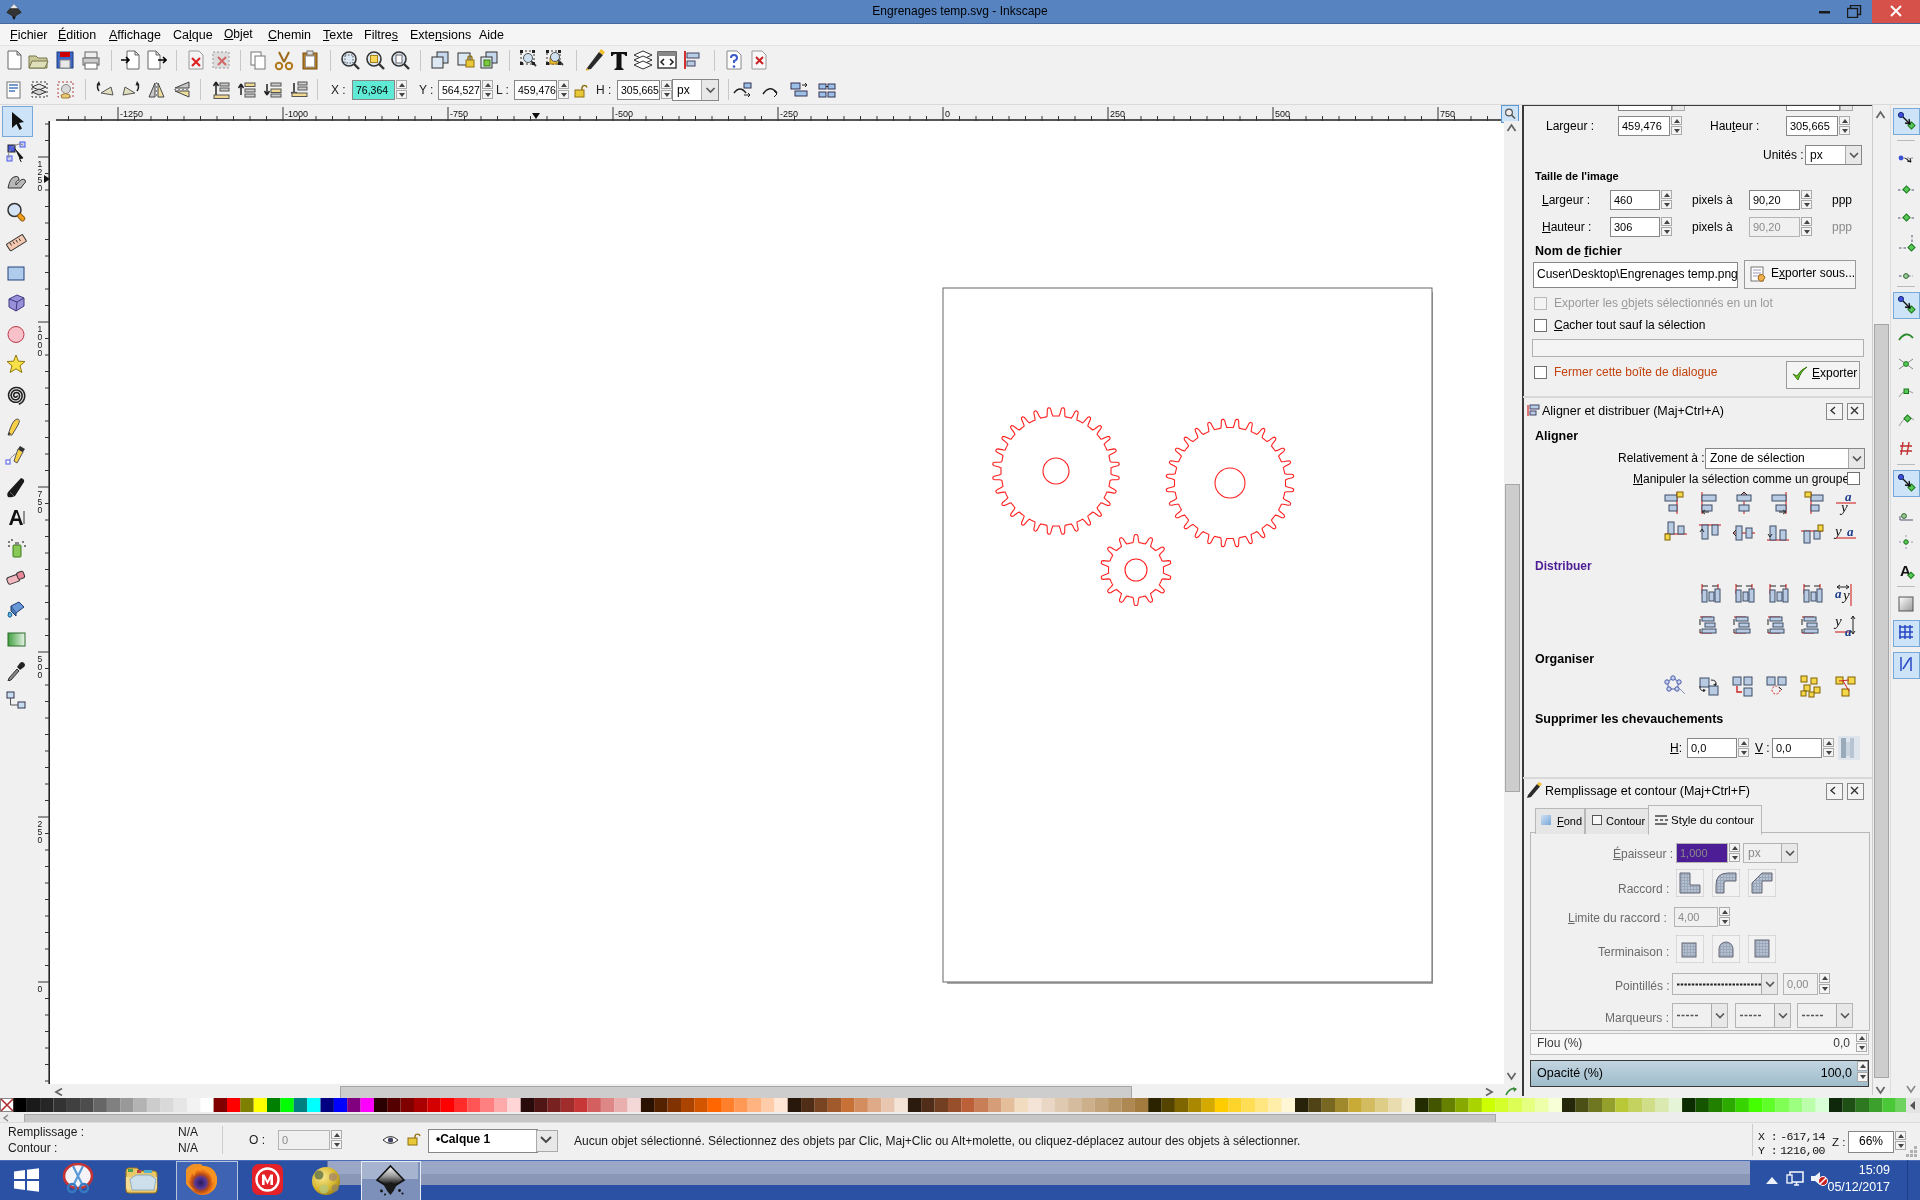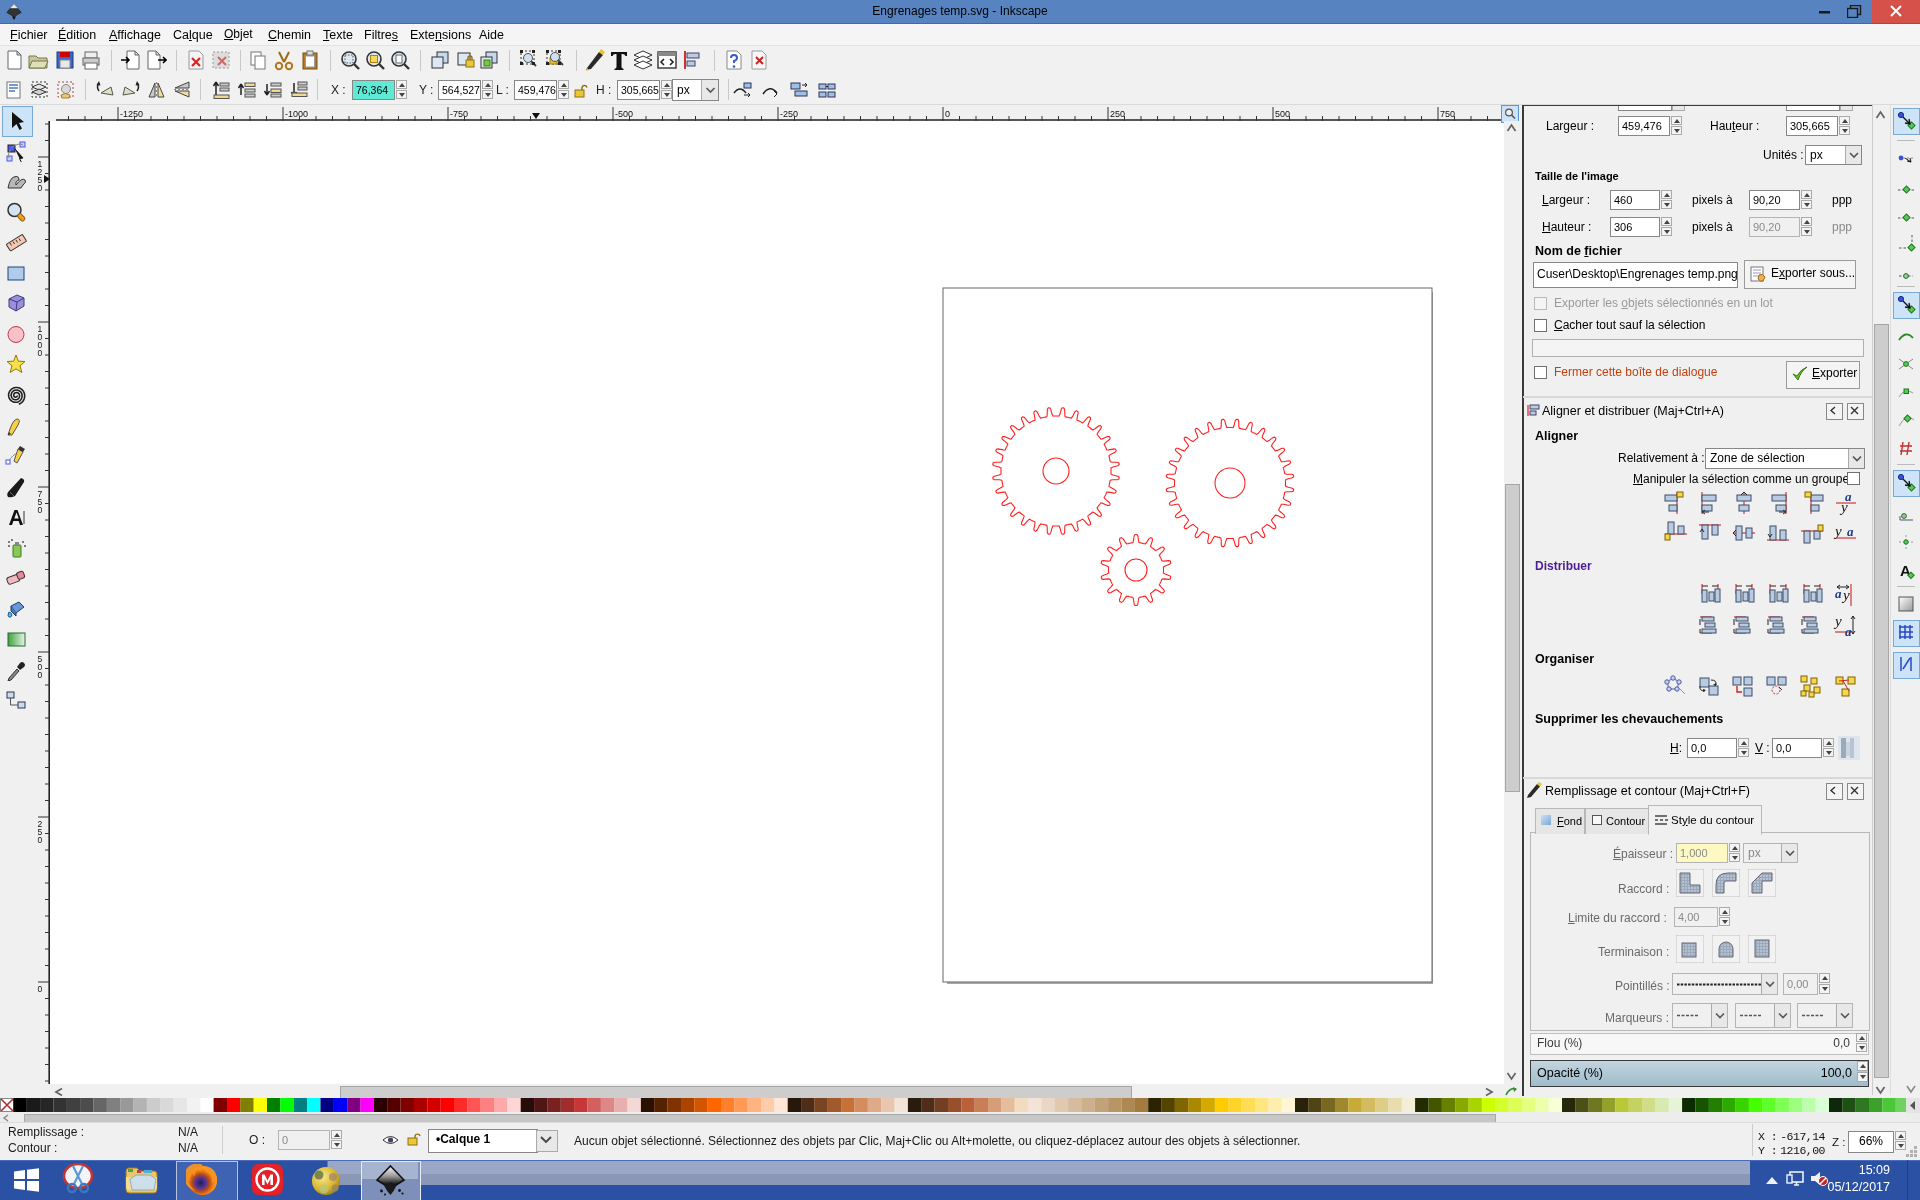--- a/index.html
+++ b/index.html
@@ -979,21 +979,21 @@
 <svg style="position:absolute;left:1591px;top:814px;" width="12" height="12" viewBox="0 0 12 12">
     <rect x="1.5" y="1.5" width="9" height="9" fill="#f8f8f8" stroke="#555"></rect>
   </svg>
 <div class="lbl" style="left:1606px;top:815px;font-size:11px;color:#000;">Contour</div>
 <div class="" style="left:1648px;top:805px;width:112px;height:28px;background:#f0f0f0;border:1px solid #b8b8b8;border-bottom:1px solid #f0f0f0;"></div>
 <svg style="position:absolute;left:1654px;top:812px;" width="14" height="14" viewBox="0 0 14 14">
     <path d="M1 4 h12 M1 8 h3 m2 0 h3 m2 0 h3 M1 12 h12" stroke="#444" stroke-width="1.6"></path>
   </svg>
 <div class="lbl" style="left:1671px;top:814px;font-size:11.5px;color:#000;">St<u>y</u>le du contour</div>
 <div class="lbl" style="left:1613px;top:848px;font-size:12px;color:#6a6a6a;"><u>É</u>paisseur :</div>
-<div style="position:absolute;left:1676px;top:843px;width:52px;height:20px;background:#fef9c3;border:1px solid #b4b4b4;box-sizing:border-box;font-size:11px;color:#8a8a8a;line-height:18px;padding-left:3px;overflow:hidden;">1,000</div>
+<div style="position:absolute;left:1676px;top:843px;width:52px;height:20px;background:#4c1d95;border:1px solid #b4b4b4;box-sizing:border-box;font-size:11px;color:#8a8a8a;line-height:18px;padding-left:3px;overflow:hidden;">1,000</div>
 <div style="position:absolute;left:1729px;top:843px;width:11px;height:20px;">
 <div style="position:absolute;left:0;top:0;width:11px;height:9px;background:#f4f4f4;border:1px solid #aaa;box-sizing:border-box;">
       <div style="position:absolute;left:2px;top:2px;width:0;height:0;border-left:3px solid transparent;border-right:3px solid transparent;border-bottom:4px solid #444;"></div>
     </div>
 <div style="position:absolute;left:0;top:10px;width:11px;height:9px;background:#f4f4f4;border:1px solid #aaa;box-sizing:border-box;">
       <div style="position:absolute;left:2px;top:2px;width:0;height:0;border-left:3px solid transparent;border-right:3px solid transparent;border-top:4px solid #444;"></div>
     </div>
 </div>
 <div style="position:absolute;left:1743px;top:843px;width:55px;height:20px;background:#f0f0f0;border:1px solid #b4b4b4;box-sizing:border-box;font-size:12px;color:#8a8a8a;line-height:18px;padding-left:4px;overflow:hidden;">px</div>
 <div style="position:absolute;left:1781px;top:844px;width:16px;height:18px;background:#e8e8e8;border-left:1px solid #aaa;box-sizing:border-box;"><svg width="16" height="18">

